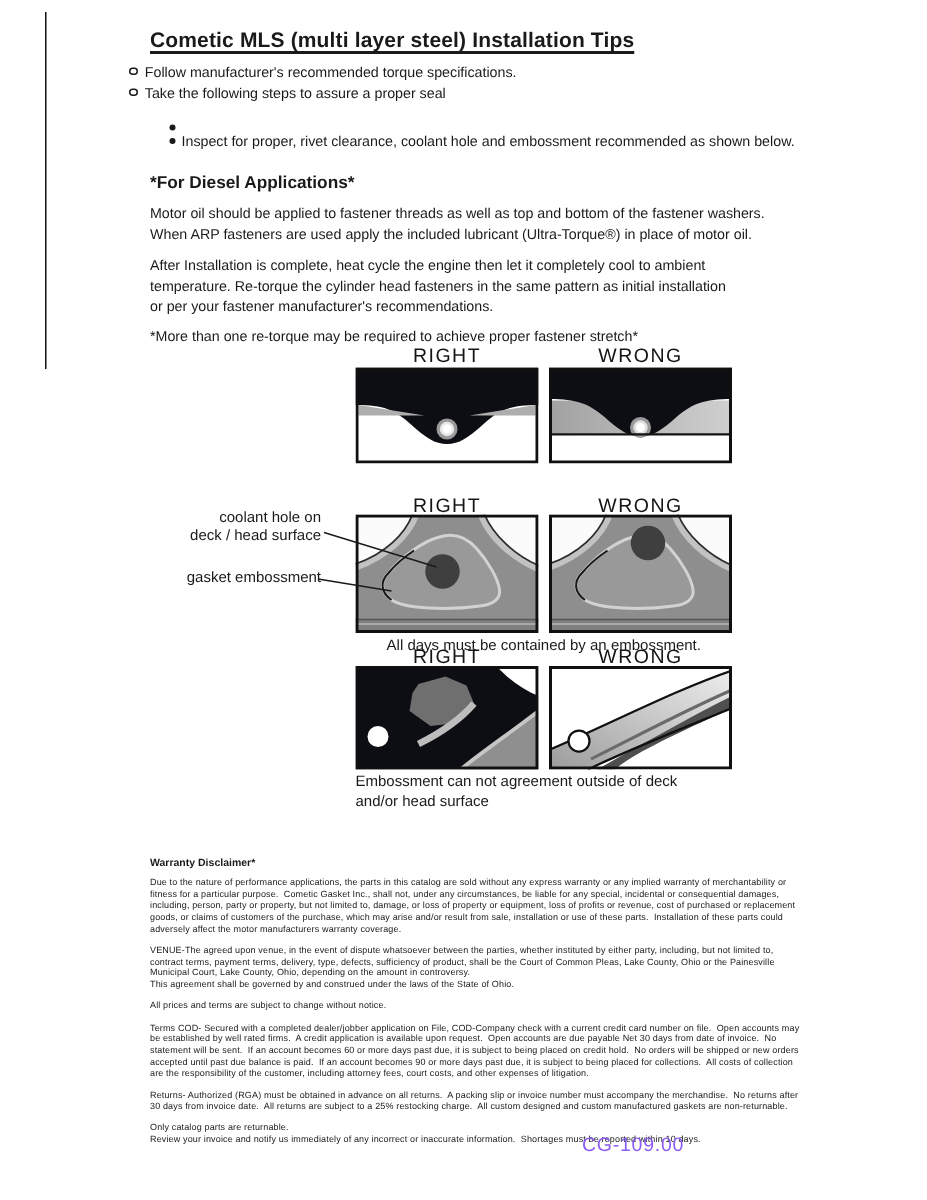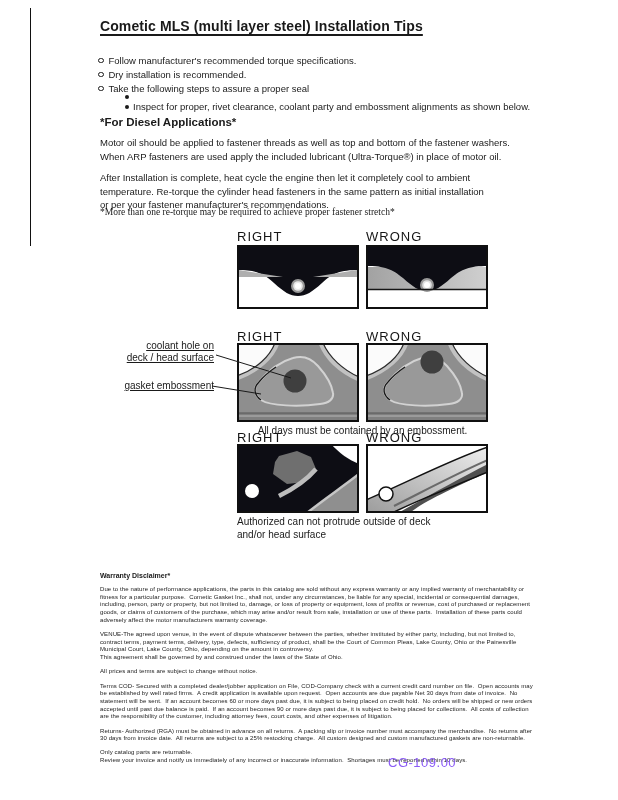--- a/index.html
+++ b/index.html
@@ -7,34 +7,34 @@
     position:relative;width:564px;height:800px;background:#ffffff;overflow:hidden;
     font-family:"Liberation Sans",sans-serif;color:#1a1a1a;
   }
   .edge-mark{position:absolute;left:30px;top:8px;width:1px;height:238px;background:#111;}
   .title{
     position:absolute;left:100px;top:18px;margin:0;
     font-size:14px;font-weight:bold;
     text-decoration:underline;text-underline-offset:3px;text-decoration-thickness:1.5px;
     letter-spacing:.1px;
   }
-  .tips,.subtips{position:absolute;list-style:none;margin:12px;padding:0;font-size:9.5px;line-height:14px;}
+  .tips,.subtips{position:absolute;list-style:none;margin:0;padding:0;font-size:9.5px;line-height:14px;}
   .tips{left:86px;top:42px;}
   .subtips{left:113px;top:84px;}
   .tips li,.subtips li{display:flex;align-items:baseline;}
   .marker-open{display:inline-block;width:3.5px;height:3.5px;border:1px solid #1a1a1a;border-radius:50%;margin-right:5px;flex:0 0 auto;position:relative;top:-1px;}
   .marker-solid{display:inline-block;width:4px;height:4px;background:#1a1a1a;border-radius:50%;margin-right:4px;flex:0 0 auto;position:relative;top:-1px;}
   .diesel-heading{position:absolute;left:100px;top:116px;margin:0;font-size:11.5px;font-weight:bold;}
   .bodypara{position:absolute;left:100px;margin:0;font-size:9.5px;line-height:13.5px;white-space:pre-line;}
-  .p1{top:136px;} .p2{top:171px;} .note{top:206px;font-family:Liberation Serif, serif;}
-  .dg-label{position:absolute;width:122px;font-size:13px;letter-spacing:1px;color:#151515;}
+  .p1{top:136px;} .p2{top:171px;} .note{top:218px;}
+  .dg-label{position:absolute;width:122px;text-align:center;font-size:13px;letter-spacing:1px;color:#151515;}
   .dg-box{position:absolute;width:122px;}
   .dg-box svg{display:block;}
   .dg-caption{position:absolute;font-size:10px;line-height:13px;white-space:pre-line;}
-  .callout{position:absolute;text-align:right;font-size:10px;line-height:12px;white-space:pre-line;text-decoration:underline;}
+  .callout{position:absolute;text-align:right;font-size:10px;line-height:12px;white-space:pre-line;}
   .leader-svg{position:absolute;left:0;top:0;width:618px;height:800px;pointer-events:none;}
   .warranty{position:absolute;left:100px;top:572px;width:440px;}
   .warranty h2{margin:0 0 7px 0;font-size:7px;font-weight:bold;}
   .warranty p{margin:0 0 6.5px 0;font-size:6px;line-height:7.7px;white-space:pre;letter-spacing:.1px;}
   .doc-number{position:absolute;left:388px;top:755px;font-size:13px;letter-spacing:.5px;color:#8b5cf6;}
 </style>
 </head>
 <body>
 
 <div class="page">
@@ -43,34 +43,30 @@
 
   <h1 class="title">Cometic MLS (multi layer steel) Installation Tips</h1>
 
   <ul class="tips">
     <li>
         <span class="marker-open"></span>
         <span>Follow manufacturer's recommended torque specifications.</span>
       </li>
     <li>
         <span class="marker-open"></span>
-        <span>Dry installation is recommended.</span>
-      </li>
-    <li>
-        <span class="marker-open"></span>
         <span>Take the following steps to assure a proper seal</span>
       </li>
   </ul>
   <ul class="subtips">
     <li>
         <span class="marker-solid"></span>
       </li>
     <li>
         <span class="marker-solid"></span>
-        <span>Inspect for proper, rivet clearance, coolant party and embossment alignments as shown below.</span>
+        <span>Inspect for proper, rivet clearance, coolant hole and embossment recommended as shown below.</span>
       </li>
   </ul>
 
   <h2 class="diesel-heading">*For Diesel Applications*</h2>
   <p class="bodypara p1">Motor oil should be applied to fastener threads as well as top and bottom of the fastener washers.
 When ARP fasteners are used apply the included lubricant (Ultra-Torque®) in place of motor oil.</p>
   <p class="bodypara p2">After Installation is complete, heat cycle the engine then let it completely cool to ambient
 temperature. Re-torque the cylinder head fasteners in the same pattern as initial installation
 or per your fastener manufacturer's recommendations.</p>
   <p class="bodypara note">*More than one re-torque may be required to achieve proper fastener stretch*</p>
@@ -187,21 +183,21 @@
       <path d="M0,69 L0,56 C42,38 84,16 122,3 L122,28 C88,42 48,58 26,69 Z" fill="url(#gW3)"></path>
       <path d="M32,69 C66,50 96,33 122,20 L122,28 C92,42 56,58 44,69 Z" fill="#4f4f4f"></path>
       <path d="M28,62 C60,46 94,28 122,16" stroke="#6a6a6a" stroke-width="2" fill="none"></path>
       <path d="M0,56 C42,38 84,16 122,3" stroke="#111111" stroke-width="1.5" fill="none"></path>
       <path d="M122,28 C88,42 48,58 26,69" stroke="#111111" stroke-width="1.5" fill="none"></path>
       <circle cx="20" cy="50" r="7" fill="#ffffff" stroke="#111111" stroke-width="1.5"></circle>
       <rect x="1" y="1" width="120" height="67" fill="none" stroke="#101010" stroke-width="2"></rect>
     </svg>
   </div>
 
-  <div class="dg-caption" style="left:237px;top:515px;">Authorized can not protrude outside of deck
+  <div class="dg-caption" style="left:237px;top:515px;">Embossment can not agreement outside of deck
 and/or head surface</div>
 
   <svg class="leader-svg">
     <line x1="216" y1="355" x2="291" y2="378" stroke="#1a1a1a" stroke-width="1"></line>
     <line x1="212" y1="386" x2="261" y2="394" stroke="#1a1a1a" stroke-width="1"></line>
   </svg>
 
   <div class="warranty">
     <h2>Warranty Disclaimer*</h2>
     <p>Due to the nature of performance applications, the parts in this catalog are sold without any express warranty or any implied warranty of merchantability or

